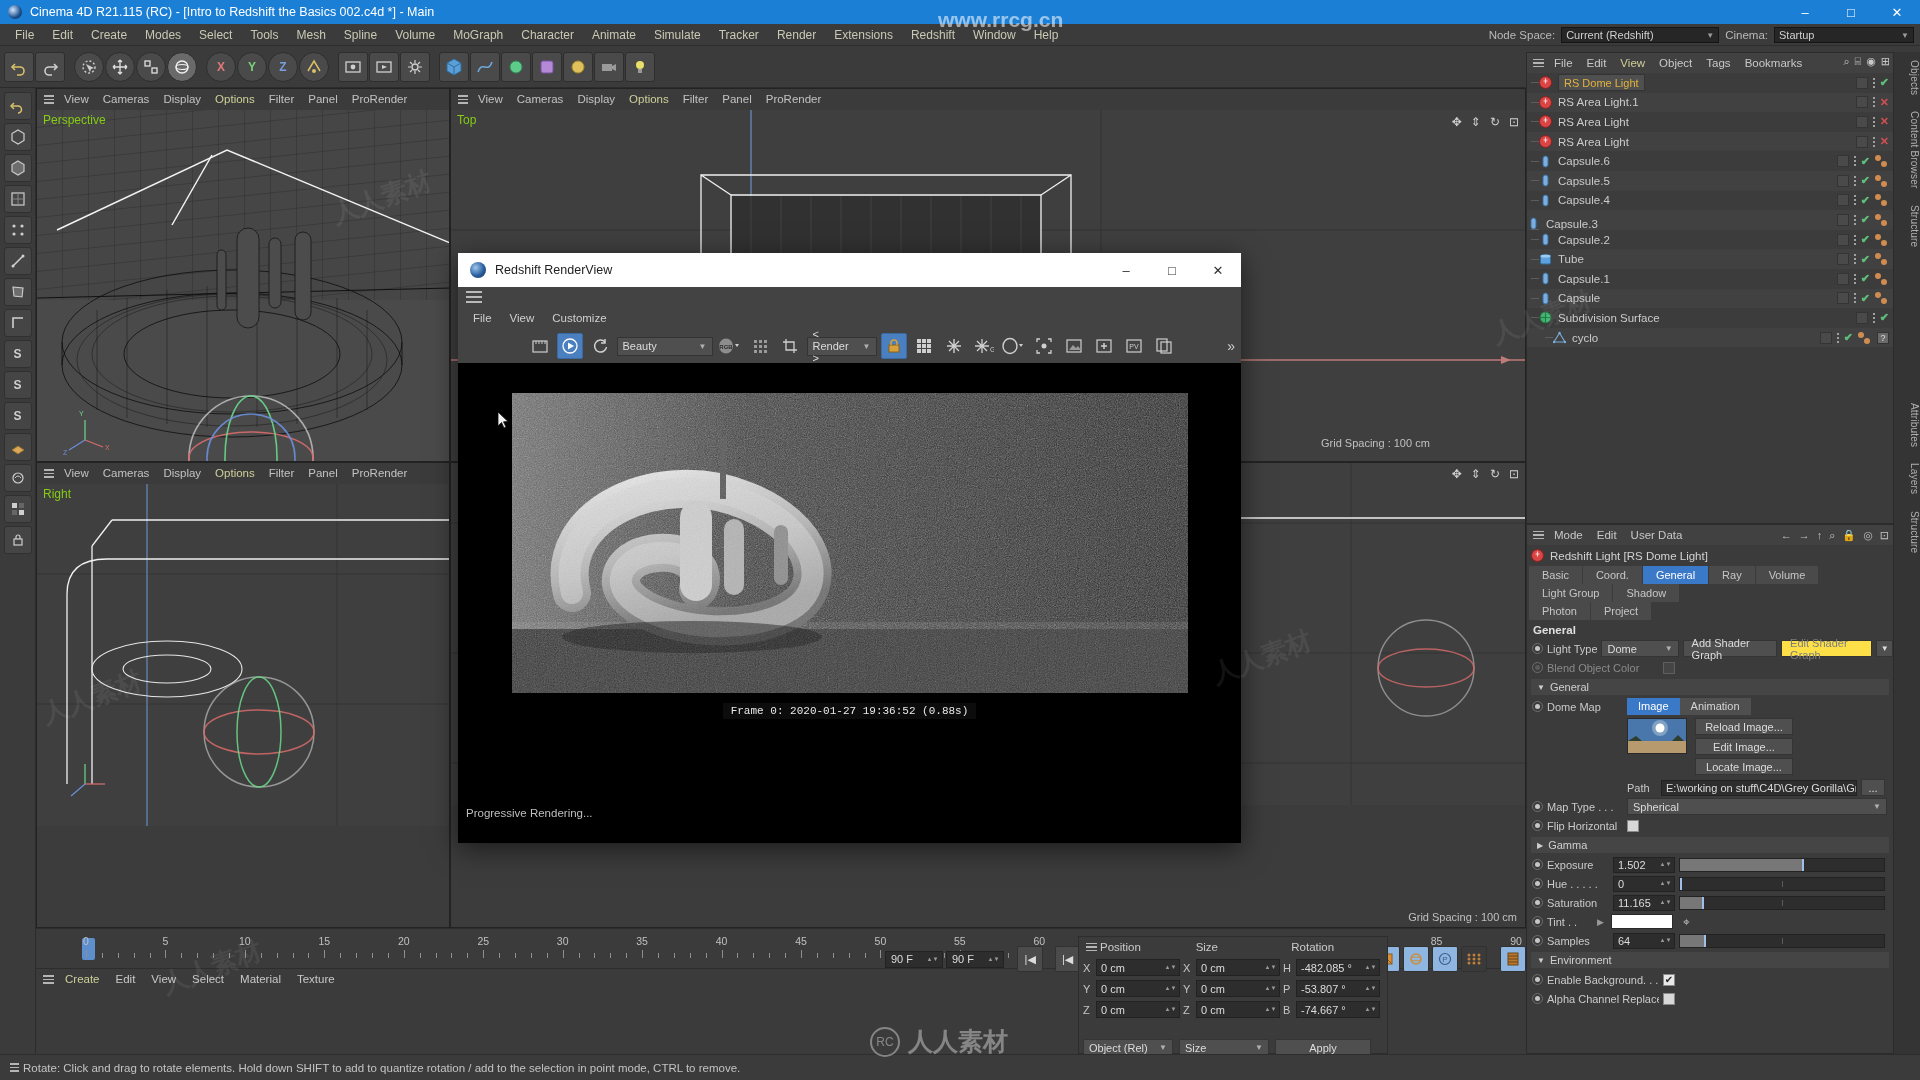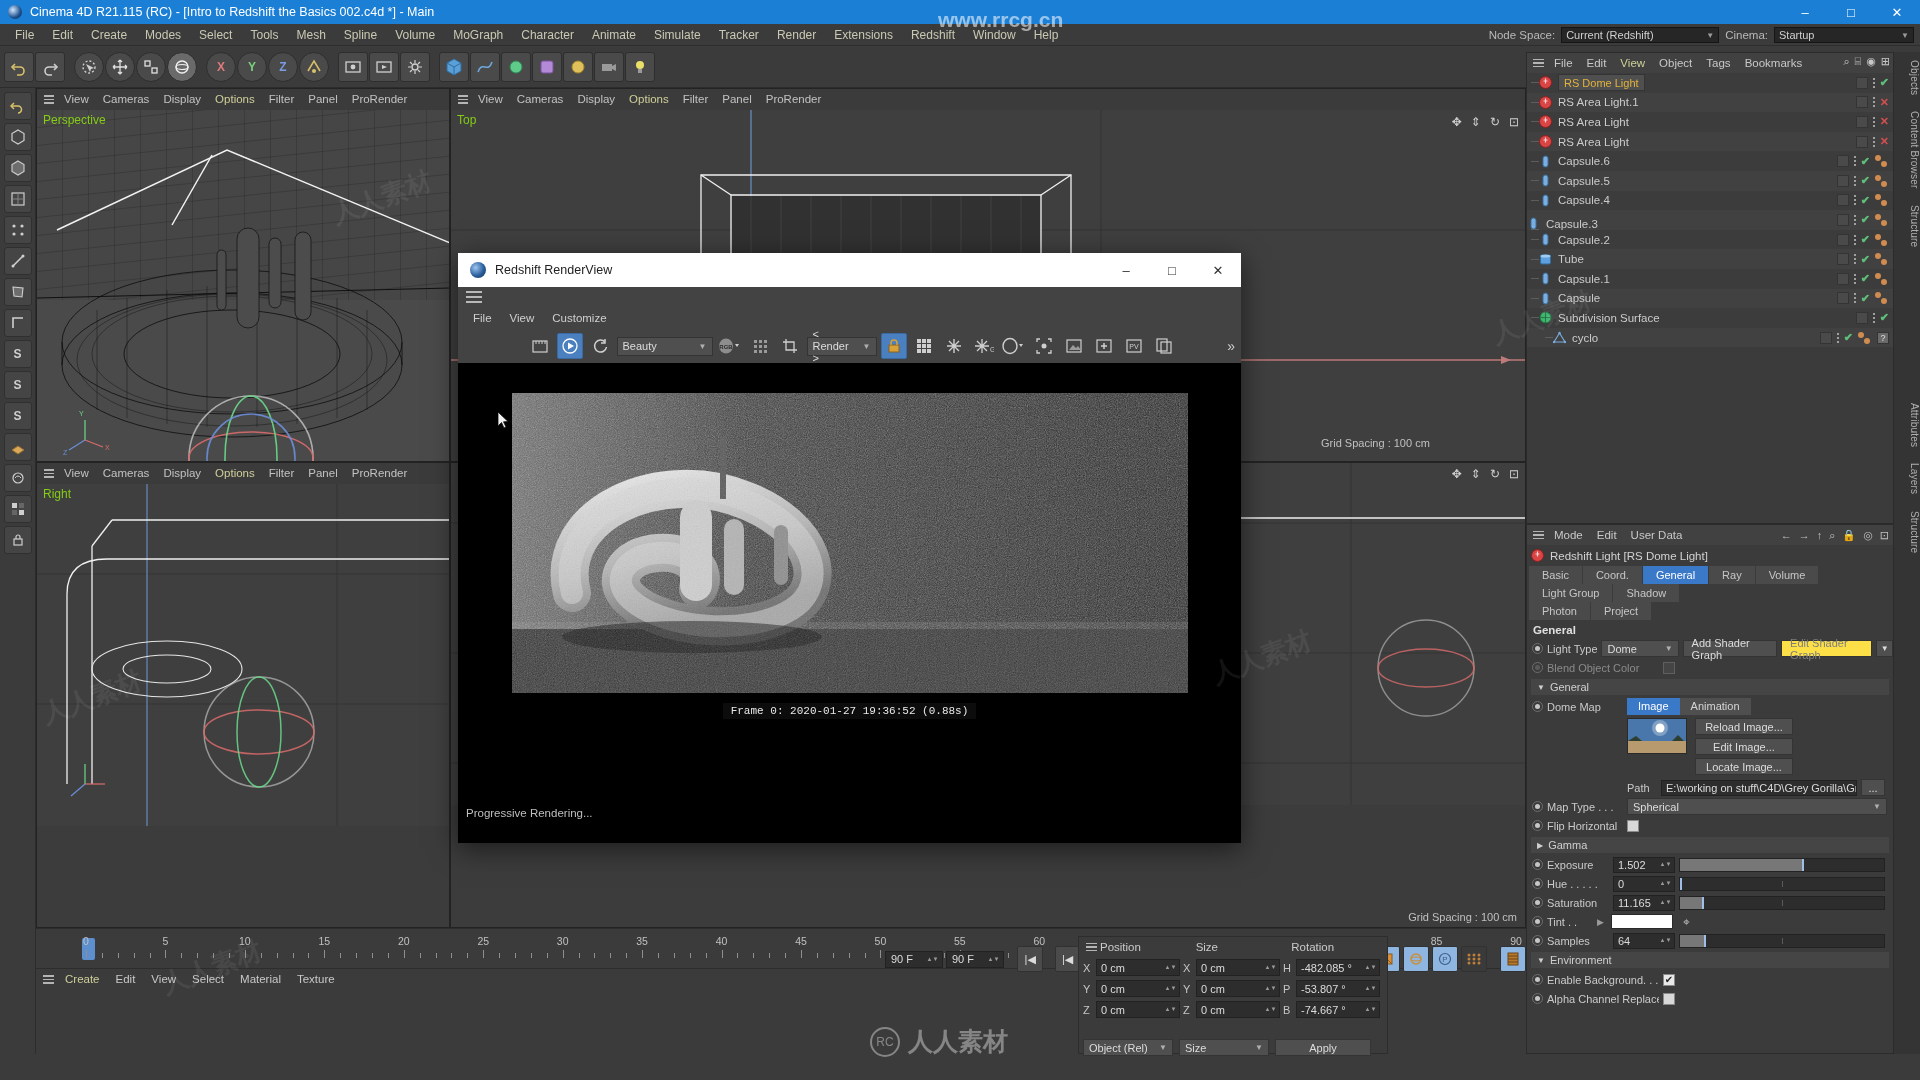--- a/index.html
+++ b/index.html
@@ -1706,20 +1706,28 @@
       <div class="prog-text">Progressive Rendering...</div>
     </div>
   </div>
 
   <div style="position:absolute; left:498px; top:412px; pointer-events:none;">
     <svg width="12" height="18" viewBox="0 0 12 18">
         <path d="M0 0 L0 14 L3.5 10.5 L6 16 L8 15 L5.5 9.8 L10 9.5 Z" fill="#f2f2f2" stroke="#111" stroke-width="0.8"></path>
       </svg>
   </div>
 
+  <div class="statusbar">
+    <div class="hamb">
+        <i></i>
+        <i></i>
+        <i></i>
+      </div>
+    <span class="txt">Rotate: Click and drag to rotate elements. Hold down SHIFT to add to quantize rotation / add to the selection in point mode, CTRL to remove.</span>
+  </div>
 
   <div class="wm2" style="left:938px; top:8px; color:rgba(255,255,255,.55); font-size:21px;">www.rrcg.cn</div>
   <div class="wm" style="left:40px; top:680px;">人人素材</div>
   <div class="wm" style="left:330px; top:180px;">人人素材</div>
   <div class="wm" style="left:1210px; top:640px;">人人素材</div>
   <div class="wm" style="left:1490px; top:300px;">人人素材</div>
   <div class="wm" style="left:160px; top:950px;">人人素材</div>
   <div class="wm-big">
     <div class="circ">RC</div>
     <div style="font-size:25px; font-weight:bold;">人人素材</div>

